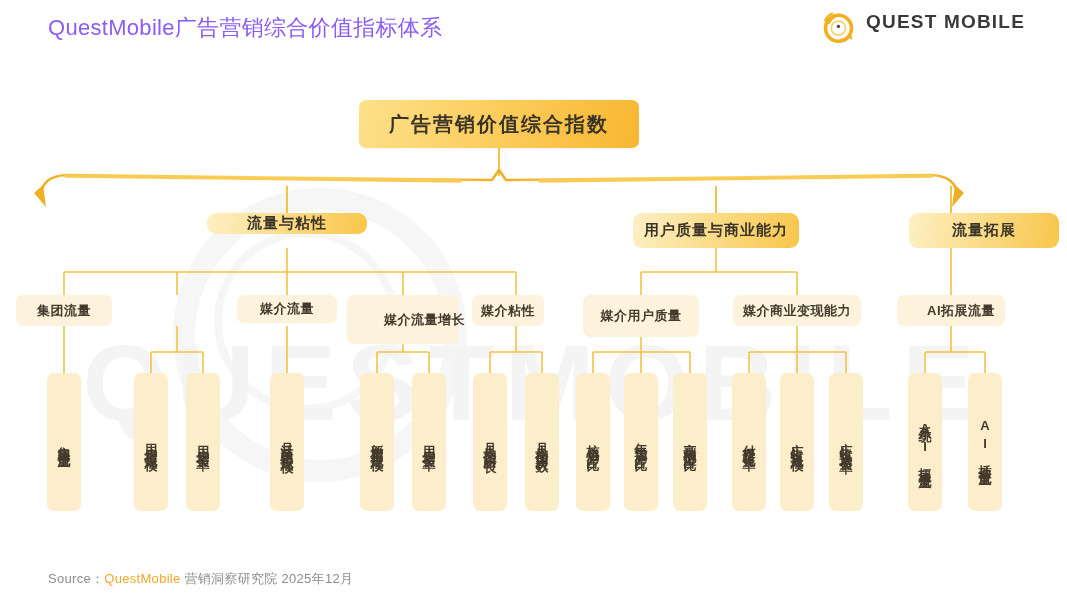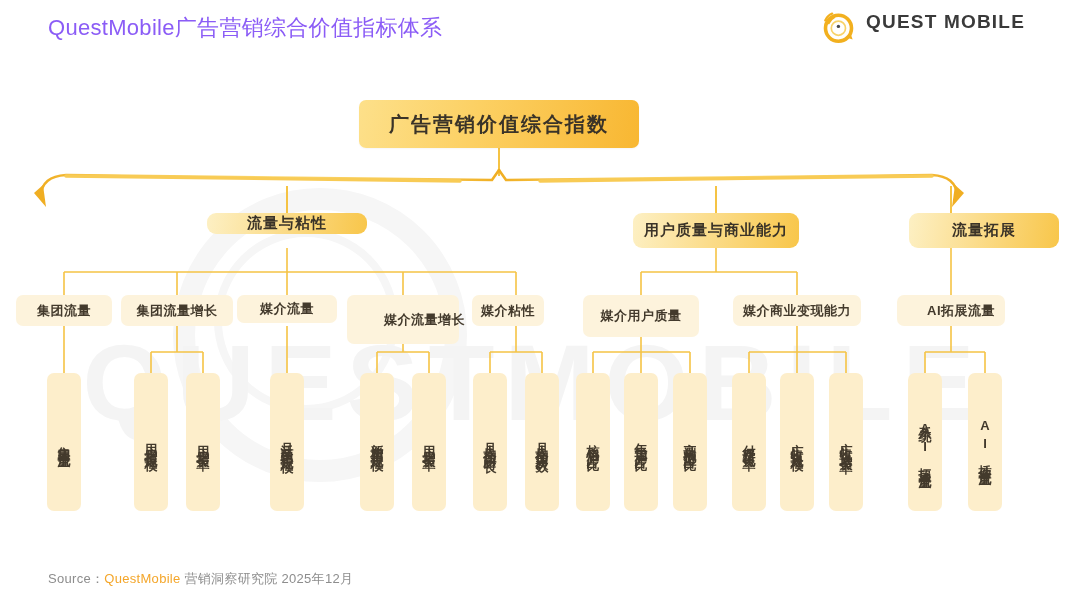--- a/index.html
+++ b/index.html
@@ -283,21 +283,20 @@
     <path d="M985,352 L985,373" stroke="#f5c344" stroke-width="1.6" fill="none"></path>
   </svg>
 
   <div class="node node-root" style="left:359px; top:100px; width:280px; height:48px;border-radius:7px;">广告营销价值综合指数</div>
 
   <div class="node node-l2" style="left:207px; top:213px; width:160px; height:21px;">流量与粘性</div>
   <div class="node node-l2" style="left:633px; top:213px; width:166px; height:35px;">用户质量与商业能力</div>
   <div class="node node-l2" style="left:876px; top:213px; width:150px; height:35px;margin-left:33px;">流量拓展</div>
 
   <div class="node node-l3" style="left:16px; top:295px; width:96px; height:31px;">集团流量</div>
-  <div class="node node-l3" style="left:121px; top:295px; width:112px; height:31px;">集团流量增长</div>
   <div class="node node-l3" style="left:237px; top:295px; width:100px; height:28px;">媒介流量</div>
   <div class="node node-l3" style="left:347px; top:295px; width:112px; height:49px;padding-left:43px;">媒介流量增长</div>
   <div class="node node-l3" style="left:472px; top:295px; width:72px; height:31px;">媒介粘性</div>
   <div class="node node-l3" style="left:583px; top:295px; width:116px; height:42px;">媒介用户质量</div>
   <div class="node node-l3" style="left:733px; top:295px; width:128px; height:31px;">媒介商业变现能力</div>
   <div class="node node-l3" style="left:897px; top:295px; width:108px; height:31px;padding-left:20px;">AI拓展流量</div>
 
   <div class="node node-leaf" style="left:47px; top:373px; width:34px; height:138px;">集团流量</div>
   <div class="node node-leaf" style="left:134px; top:373px; width:34px; height:138px;">用户增长规模</div>
   <div class="node node-leaf" style="left:186px; top:373px; width:34px; height:138px;">用户增长率</div>

